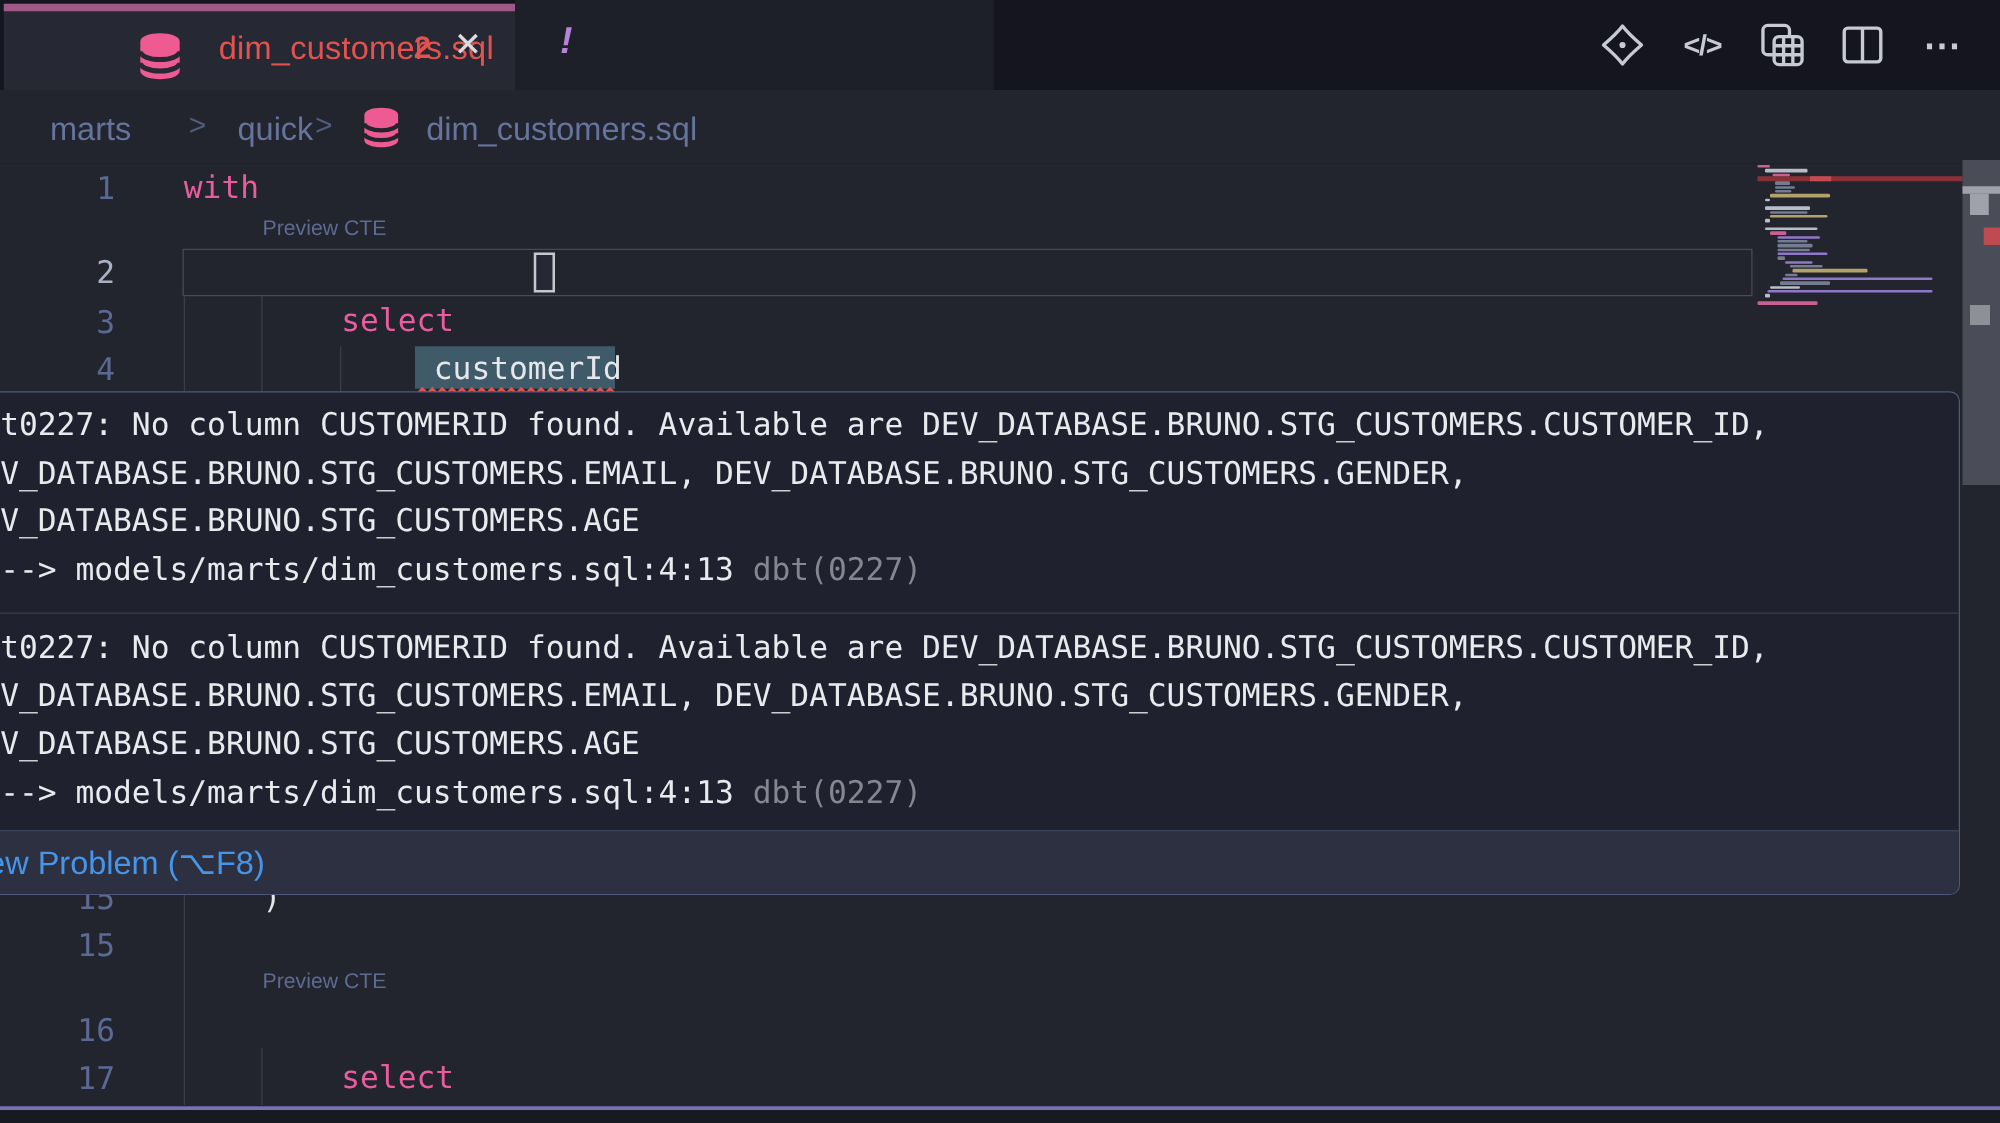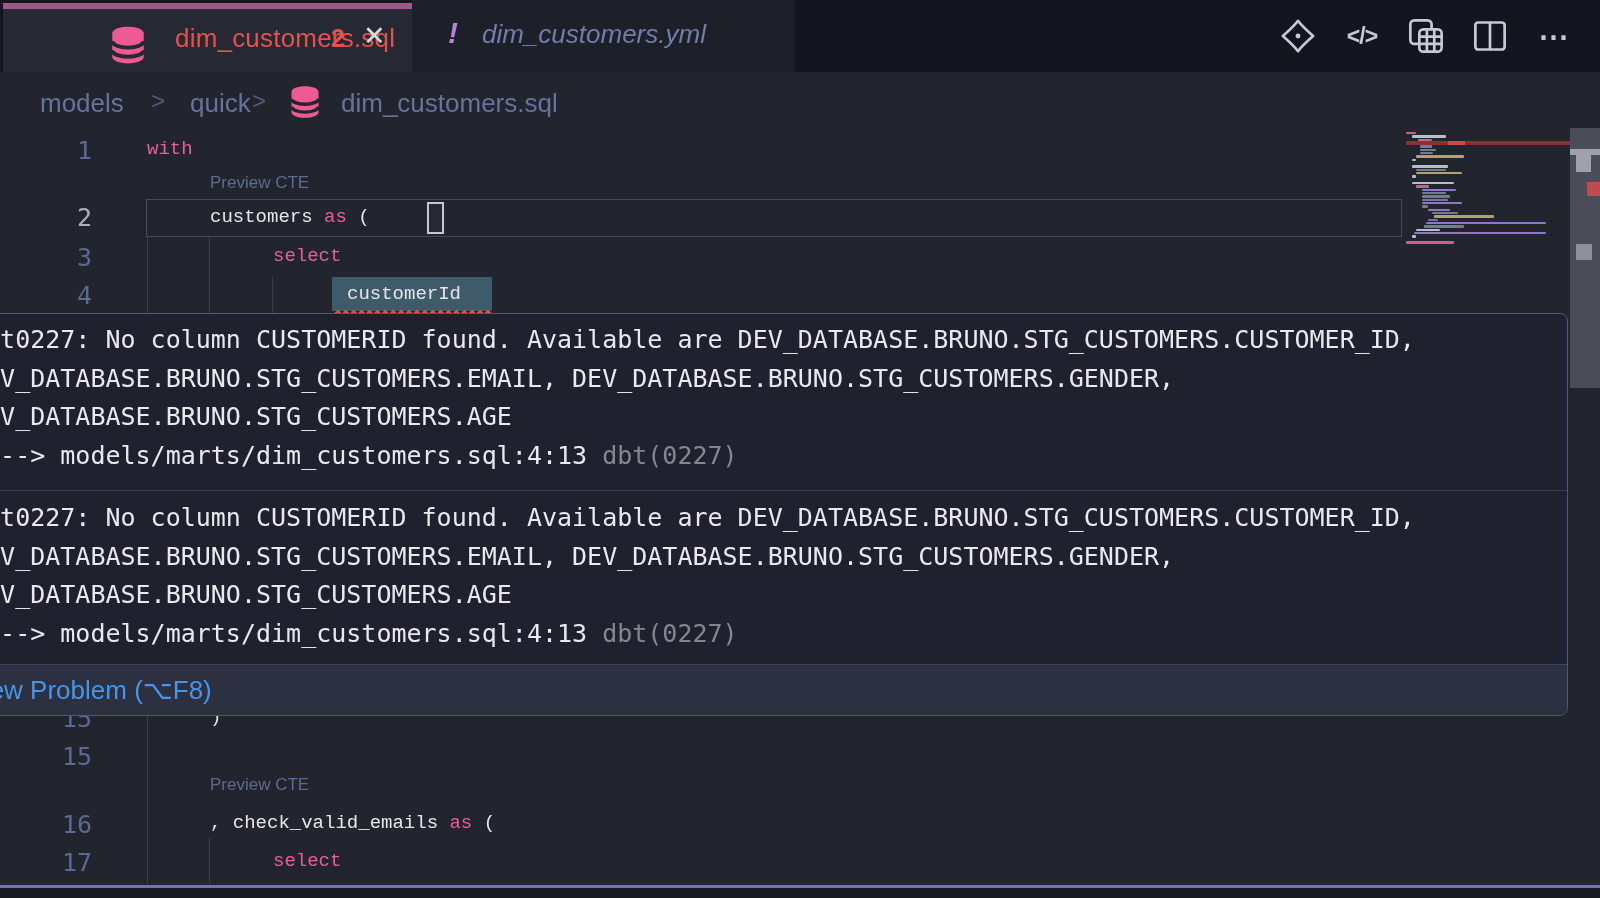--- a/index.html
+++ b/index.html
@@ -24,21 +24,21 @@
 
   
   .breadcrumb { position:absolute; left:0; top:72px; width:1600px; height:59px; background:#22242e; }
   .crumb { position:absolute; top:16px; font-size:26px; color:#66739c; cursor:pointer; }
   .crumb-sep { position:absolute; top:15px; font-size:24px; color:#525c7c; }
 
   
   .editor { position:absolute; left:0; top:131px; width:1600px; height:754px; background:#22242e; }
   .gutter-num { position:absolute; left:0; width:92px; text-align:right; font-size:25px; color:#5b6a94; }
   .gutter-num.active { color:#a9b0c2; }
-  .codeline { position:absolute; font-size:19px; line-height:31px; color:#e6e7ea; white-space:pre; cursor:text;font-family:Liberation Mono, monospace; }
+  .codeline { position:absolute; font-size:25px; line-height:31px; color:#e6e7ea; white-space:pre; cursor:text; }
   .kw { color:#e85d9f; }
   .lens { position:absolute; left:210px; font-size:17px; color:#5e6b90; cursor:pointer; }
   .cur-line-box { position:absolute; left:146px; top:68px; width:1256px; height:38px; border:1px solid #454a5e; }
   .cursor-block { position:absolute; left:427px; top:71px; width:17px; height:32px; border:2px solid #c6c8cf; background:#262834; }
   .word-hl { position:absolute; left:332px; top:146px; width:160px; height:34px; background:#3f5a69; }
   .squiggle { position:absolute; left:334px; top:178px; width:158px; height:8px; }
   .guide { position:absolute; width:1px; background:#3a3e4b; }
 
   
   .minimap { position:absolute; left:1406px; top:0; width:164px; height:260px; }
@@ -75,21 +75,20 @@
         <path stroke="#262834" stroke-width="3" fill="none" d="M4 13c0 2.8 5.4 5 12 5s12-2.2 12-5M4 20c0 2.8 5.4 5 12 5s12-2.2 12-5"></path>
       </svg>
     </span>
     <span class="tab-label-1">dim_customers.sql</span>
     <span class="tab-badge">2</span>
     <span class="tab-close">✕</span>
   </div>
 
   <div class="tab-preview">
     <span class="tab-excl">!</span>
-    <span class="tab-label-2">dim_customers.yml</span>
   </div>
 
   <div class="editor-actions">
     <span class="act">
       <svg width="36" height="36" viewBox="0 0 32 32" fill="none" stroke="#c7cad2" stroke-width="2.4" stroke-linejoin="round">
         <path d="M16 2.5c3 4 6.5 7.5 13.5 13.5-7 6-10.5 9.5-13.5 13.5C13 25.5 9.5 22 2.5 16 9.5 10 13 6.5 16 2.5z"></path>
         <circle cx="16" cy="16" r="2.2" fill="#c7cad2" stroke="none"></circle>
       </svg>
     </span>
     <span class="act codeglyph">&lt;/&gt;</span>
@@ -104,21 +103,21 @@
       <svg width="36" height="36" viewBox="0 0 32 32" fill="none" stroke="#c7cad2" stroke-width="2.4">
         <rect x="3" y="4" width="26" height="24" rx="2.5"></rect>
         <line x1="16" y1="4" x2="16" y2="28"></line>
       </svg>
     </span>
     <span class="act dots">⋯</span>
   </div>
 </div>
 
 <div class="breadcrumb">
-  <span class="crumb" style="left:40px">models</span>
+  <span class="crumb" style="left:40px">marts</span>
   <span class="crumb-sep" style="left:151px">&gt;</span>
   <span class="crumb" style="left:190px">quick</span>
   <span class="crumb-sep" style="left:252px">&gt;</span>
   <span style="position:absolute;left:287px;top:12px">
     <svg width="36" height="36" viewBox="0 0 32 32">
       <path fill="#ee5a92" d="M4 7c0-3 5.4-5 12-5s12 2 12 5v18c0 3-5.4 5-12 5S4 28 4 25V7z"></path>
       <path stroke="#22242e" stroke-width="3" fill="none" d="M4 13c0 2.8 5.4 5 12 5s12-2.2 12-5M4 20c0 2.8 5.4 5 12 5s12-2.2 12-5"></path>
     </svg>
   </span>
   <span class="crumb" style="left:341px">dim_customers.sql</span>
@@ -126,21 +125,20 @@
 
 <div class="editor">
 
   <div class="gutter-num mono" style="top:5px">1</div>
   <div class="codeline mono" style="left:147px; top:3px"><span class="kw">with</span></div>
 
   <div class="lens" style="top:42px">Preview CTE</div>
 
   <div class="cur-line-box"></div>
   <div class="gutter-num mono active" style="top:72px">2</div>
-  <div class="codeline mono" style="left:210px; top:71px"><span>customers</span><span> </span><span class="kw">as</span><span> </span><span>(</span></div>
   <div class="cursor-block"></div>
 
   <div class="gutter-num mono" style="top:112px">3</div>
   <div class="codeline mono" style="left:273px; top:110px"><span class="kw">select</span></div>
 
   <div class="gutter-num mono" style="top:150px">4</div>
   <div class="word-hl"></div>
   <div class="codeline mono" style="left:347px; top:148px"><span>customerId</span></div>
   <svg class="squiggle" viewBox="0 0 160 8" preserveAspectRatio="none">
     <path d="M0 6 L4 2 L8 6 L12 2 L16 6 L20 2 L24 6 L28 2 L32 6 L36 2 L40 6 L44 2 L48 6 L52 2 L56 6 L60 2 L64 6 L68 2 L72 6 L76 2 L80 6 L84 2 L88 6 L92 2 L96 6 L100 2 L104 6 L108 2 L112 6 L116 2 L120 6 L124 2 L128 6 L132 2 L136 6 L140 2 L144 6 L148 2 L152 6 L156 2 L160 6" stroke="#e4524e" stroke-width="2.2" fill="none"></path>
@@ -151,21 +149,20 @@
   <div class="guide" style="left:272px; top:146px; height:38px"></div>
 
   <div class="gutter-num mono" style="top:573px">15</div>
   <div class="codeline mono" style="left:210px; top:571px"><span>)</span></div>
 
   <div class="gutter-num mono" style="top:611px">15</div>
 
   <div class="lens" style="top:644px">Preview CTE</div>
 
   <div class="gutter-num mono" style="top:679px">16</div>
-  <div class="codeline mono" style="left:210px; top:677px"><span>, check_valid_emails</span><span> </span><span class="kw">as</span><span> (</span></div>
 
   <div class="gutter-num mono" style="top:717px">17</div>
   <div class="codeline mono" style="left:273px; top:715px"><span class="kw">select</span></div>
 
   <div class="guide" style="left:147px; top:585px; height:168px"></div>
   <div class="guide" style="left:209px; top:707px; height:46px"></div>
 
   <div class="minimap">
     <div class="mm-redline">
         <div class="seg"></div>

